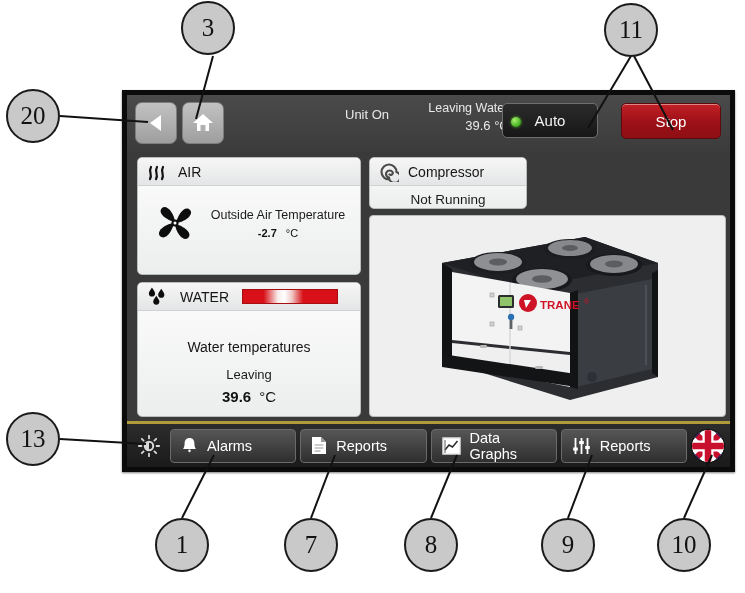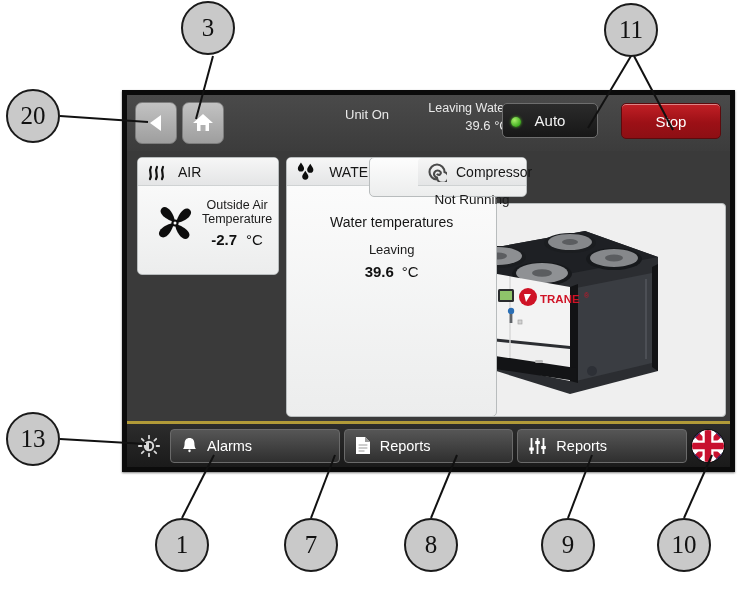--- a/index.html
+++ b/index.html
@@ -93,21 +93,21 @@
     display:flex;align-items:center;justify-content:center;
     box-sizing:border-box;
     box-shadow:inset 0 1px 0 rgba(255,255,255,.45);
   }
   .stopbtn .lbl{color:#fff;font-size:15px;}
 
   
   .main{
     flex:1;display:flex;padding:6px 8px 4px 10px;gap:8px;box-sizing:border-box;
   }
-  .col-left{width:224px;display:flex;flex-direction:row;gap:7px;flex:none;}
+  .col-left{width:224px;display:flex;flex-direction:column;gap:7px;flex:none;}
   .col-right{flex:1;display:flex;flex-direction:column;gap:6px;}
 
   .card{
     background:linear-gradient(#fdfdfd,#eceded);
     border:1px solid #b8bcbd;
     border-radius:5px;
     box-sizing:border-box;
     position:relative;
   }
   .card-head{
@@ -117,39 +117,39 @@
     border-bottom:1px solid #cfd2d3;
     border-radius:4px 4px 0 0;
     box-sizing:border-box;
   }
   .card-head .ttl{font-size:14px;color:#161616;}
 
   .air-card{height:118px;}
   .air-body{display:flex;align-items:center;padding:12px 6px 0 12px;}
   .air-txt{flex:1;text-align:center;margin-left:2px;}
   .air-txt .lbl{font-size:12.5px;color:#1b1b1b;}
-  .air-txt .val{margin-top:5px;font-size:15px;color:#111;}
+  .air-txt .val{margin-top:5px;font-size:11px;color:#111;}
   .air-txt .val b{font-weight:bold;}
   .air-txt .unit{margin-left:9px;}
 
   .water-card{flex:1;}
   .redbar{
     width:96px;height:15px;margin-left:4px;
     background:linear-gradient(90deg,#d81118 0%,#d81118 22%,#f8eceb 37%,#ffffff 44%,#f0c9c7 52%,#d81118 64%,#d81118 100%);
     border:1px solid #a50e13;
     box-sizing:border-box;
   }
   .wtitle{text-align:center;font-size:14px;color:#161616;margin-top:28px;}
   .wrow{display:flex;margin-top:12px;padding:0 6px;}
   .wcell{flex:1;text-align:center;}
   .wcell .lbl{font-size:13px;color:#1c1c1c;}
   .wcell .val{margin-top:6px;font-size:15px;color:#111;font-weight:bold;}
   .wcell .unit{font-weight:normal;margin-left:8px;}
 
-  .comp-card{height:40px;width:158px;flex:none;padding-left:48px;}
+  .comp-card{height:52px;width:158px;flex:none;}
   .comp-status{
     text-align:center;font-size:13.5px;color:#1b1b1b;
     line-height:27px;
   }
   .photo-card{
     flex:1;background:#efefef;border:1px solid #b8bcbd;border-radius:4px;
     display:flex;align-items:center;justify-content:center;overflow:hidden;
     box-sizing:border-box;
   }
 
@@ -417,20 +417,30 @@
               <g stroke="#9a9a9a" stroke-width="1">
                 <line x1="3.6" y1="9" x2="12.4" y2="9"></line>
                 <line x1="3.6" y1="12" x2="12.4" y2="12"></line>
                 <line x1="3.6" y1="15" x2="9.5" y2="15"></line>
               </g>
             </svg>
           </span>
           <span class="lbl">Reports</span>
         </div>
 
+        <div class="tbtn">
+          <span class="ico">
+            <svg width="19" height="18" viewBox="0 0 19 18">
+              <rect x="0.8" y="0.8" width="17.4" height="16.4" fill="#ffffff" stroke="#cfcfcf" stroke-width="1.2"></rect>
+              <polyline points="3,13 7,8 10.5,10 15.5,4" fill="none" stroke="#2a2a2a" stroke-width="1.5"></polyline>
+              <polyline points="3,16 3,3" fill="none" stroke="#6a6a6a" stroke-width="1.1"></polyline>
+            </svg>
+          </span>
+          <span class="lbl">Data Graphs</span>
+        </div>
 
         <div class="tbtn">
           <span class="ico">
             <svg width="19" height="18" viewBox="0 0 19 18">
               <g stroke="#ffffff" stroke-width="1.8">
                 <line x1="3.5" y1="1" x2="3.5" y2="17"></line>
                 <line x1="9.5" y1="1" x2="9.5" y2="17"></line>
                 <line x1="15.5" y1="1" x2="15.5" y2="17"></line>
               </g>
               <g fill="#ffffff">

